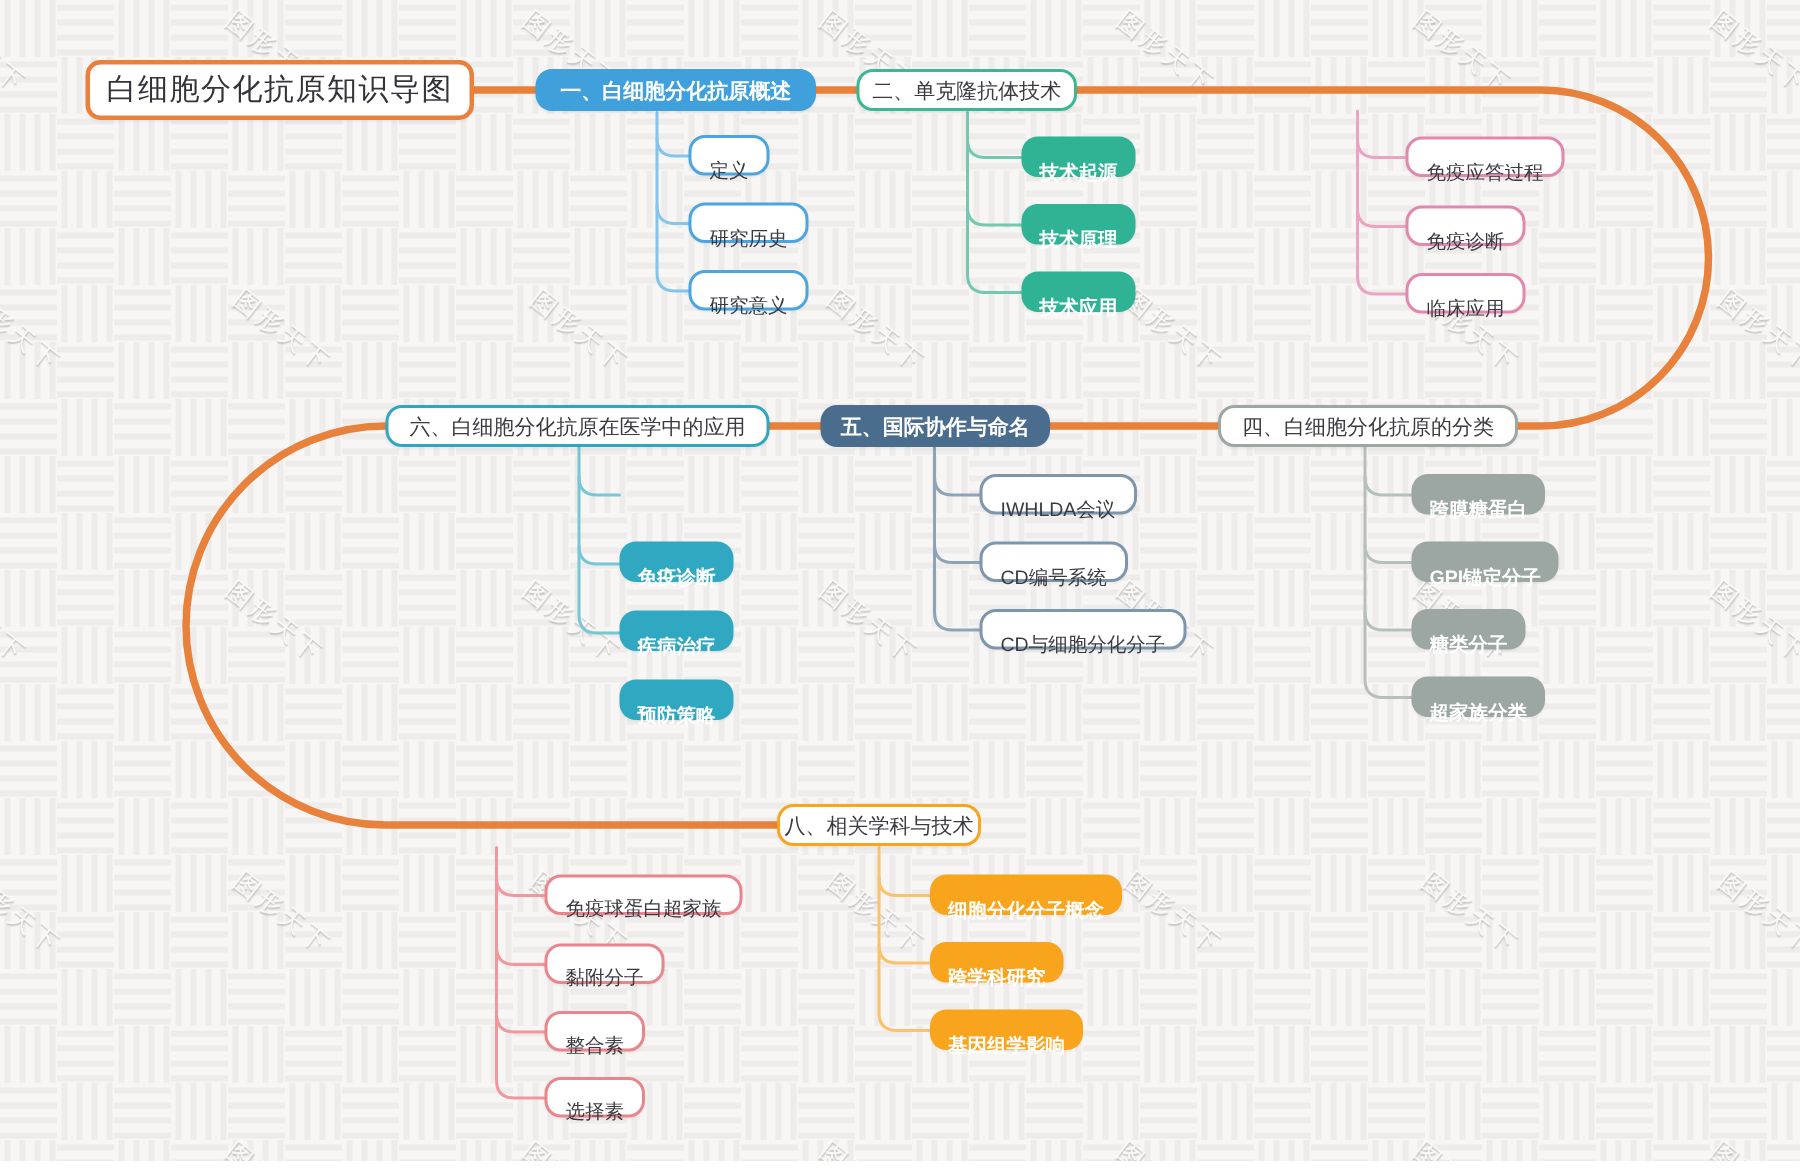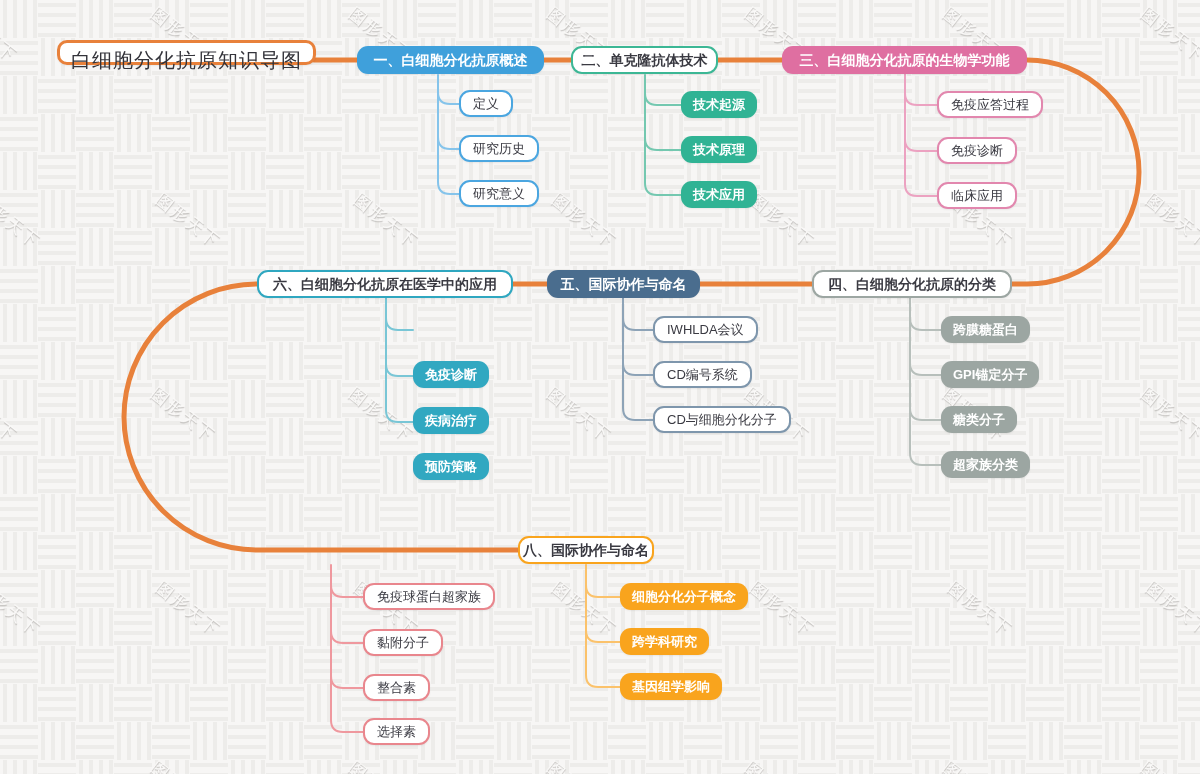--- a/index.html
+++ b/index.html
@@ -15,40 +15,40 @@
     position:absolute;font-size:17px;letter-spacing:2px;white-space:nowrap;
     color:#fbfaf9;text-shadow:1px 1px 1px rgba(165,162,158,.65);
     transform:rotate(38deg);transform-origin:left top;opacity:.9;
   }
   .wires{position:absolute;left:0;top:0;z-index:2;}
   .node{
     position:absolute;z-index:3;box-sizing:border-box;white-space:nowrap;
     text-align:center;border-radius:11px;font-size:14px;
     box-shadow:0 1px 2px rgba(0,0,0,.06);
   }
-  .parent{height:28px;font-weight:bold;}
-  .kid{height:27px;font-size:13px;padding:0 12px;border-radius:11px;}
+  .parent{height:28px;}
+  .kid{height:27px;font-size:13px;padding:10px 12px;border-radius:11px;}
   .filled{color:#ffffff;font-weight:bold;border:none;}
   .parent.filled{line-height:28px;}
   .kid.filled{line-height:27px;}
   .outline{background:#ffffff;color:#3a3a42;border:2px solid;}
   .parent.outline{line-height:24px;}
   .kid.outline{line-height:23px;}
   .title-node{
-    height:25px;line-height:34px;border:3px solid #E8813B;border-radius:10px;
+    height:40px;line-height:34px;border:3px solid #E8813B;border-radius:10px;
     background:#ffffff;color:#33333a;font-size:20px;letter-spacing:1px;
   }
   
   .blue-f{background:#3FA0DB;}     .blue-o{border-color:#4BA6E0;}
   .green-f{background:#30B394;}    .green-o{border-color:#3CB795;}
   .pink-f{background:#DF6FA1;}     .pink-o{border-color:#E287AE;}
   .gray-f{background:#9CA6A2;}     .gray-o{border-color:#9CA6A2;}
   .slate-f{background:#4A6D8E;}    .slate-o{border-color:#7E96AC;}
   .cyan-f{background:#31A8C1;margin-top:45px;}     .cyan-o{border-color:#2FA7C0;}
-  .red-f{background:#E5646C;}      .red-o{border-color:#E9868D;}
+  .red-f{background:#E5646C;}      .red-o{border-color:#E9868D;font-family:Liberation Mono, monospace;}
   .yellow-f{background:#F9A41D;}   .yellow-o{border-color:#F9A41D;}
 </style>
 </head>
 <body>
 
 <div class="canvas">
 
   <svg class="bg" width="1200" height="774" aria-hidden="true">
     <defs>
       <pattern id="weave" width="76" height="76" patternUnits="userSpaceOnUse">
@@ -159,27 +159,26 @@
         <path d="M586 585 Q586 597 598 597 H620"></path>
         <path d="M586 630 Q586 642 598 642 H620"></path>
       </g>
     </g>
   </svg>
 
   <div class="node title-node" style="left:57px;top:40px;width:259px;">白细胞分化抗原知识导图</div>
 
   <div class="node parent filled blue-f" style="left:345px;top:46px;width:187px;margin-left:12px;">一、白细胞分化抗原概述</div>
   <div class="node parent outline green-o" style="left:571px;top:46px;width:147px;">二、单克隆抗体技术</div>
-  <div class="node parent filled pink-f" style="left:782px;top:46px;width:245px;">三、白细胞分化抗原的生物学功能</div>
 
   <div class="node parent outline gray-o" style="left:812px;top:270px;width:200px;">四、白细胞分化抗原的分类</div>
   <div class="node parent outline cyan-o" style="left:257px;top:270px;width:256px;">六、白细胞分化抗原在医学中的应用</div>
   <div class="node parent filled slate-f" style="left:547px;top:270px;width:153px;">五、国际协作与命名</div>
 
-  <div class="node parent outline yellow-o" style="left:518px;top:536px;width:136px;">八、国际协作与命名</div>
+  <div class="node parent outline yellow-o" style="left:518px;top:536px;width:136px;">八、相关学科与技术</div>
 
   <div class="node kid outline blue-o" style="left:459px;top:90px;">定义</div>
   <div class="node kid outline blue-o" style="left:459px;top:135px;">研究历史</div>
   <div class="node kid outline blue-o" style="left:459px;top:180px;">研究意义</div>
 
   <div class="node kid filled green-f" style="left:681px;top:91px;">技术起源</div>
   <div class="node kid filled green-f" style="left:681px;top:136px;">技术原理</div>
   <div class="node kid filled green-f" style="left:681px;top:181px;">技术应用</div>
 
   <div class="node kid outline pink-o" style="left:937px;top:91px;">免疫应答过程</div>

